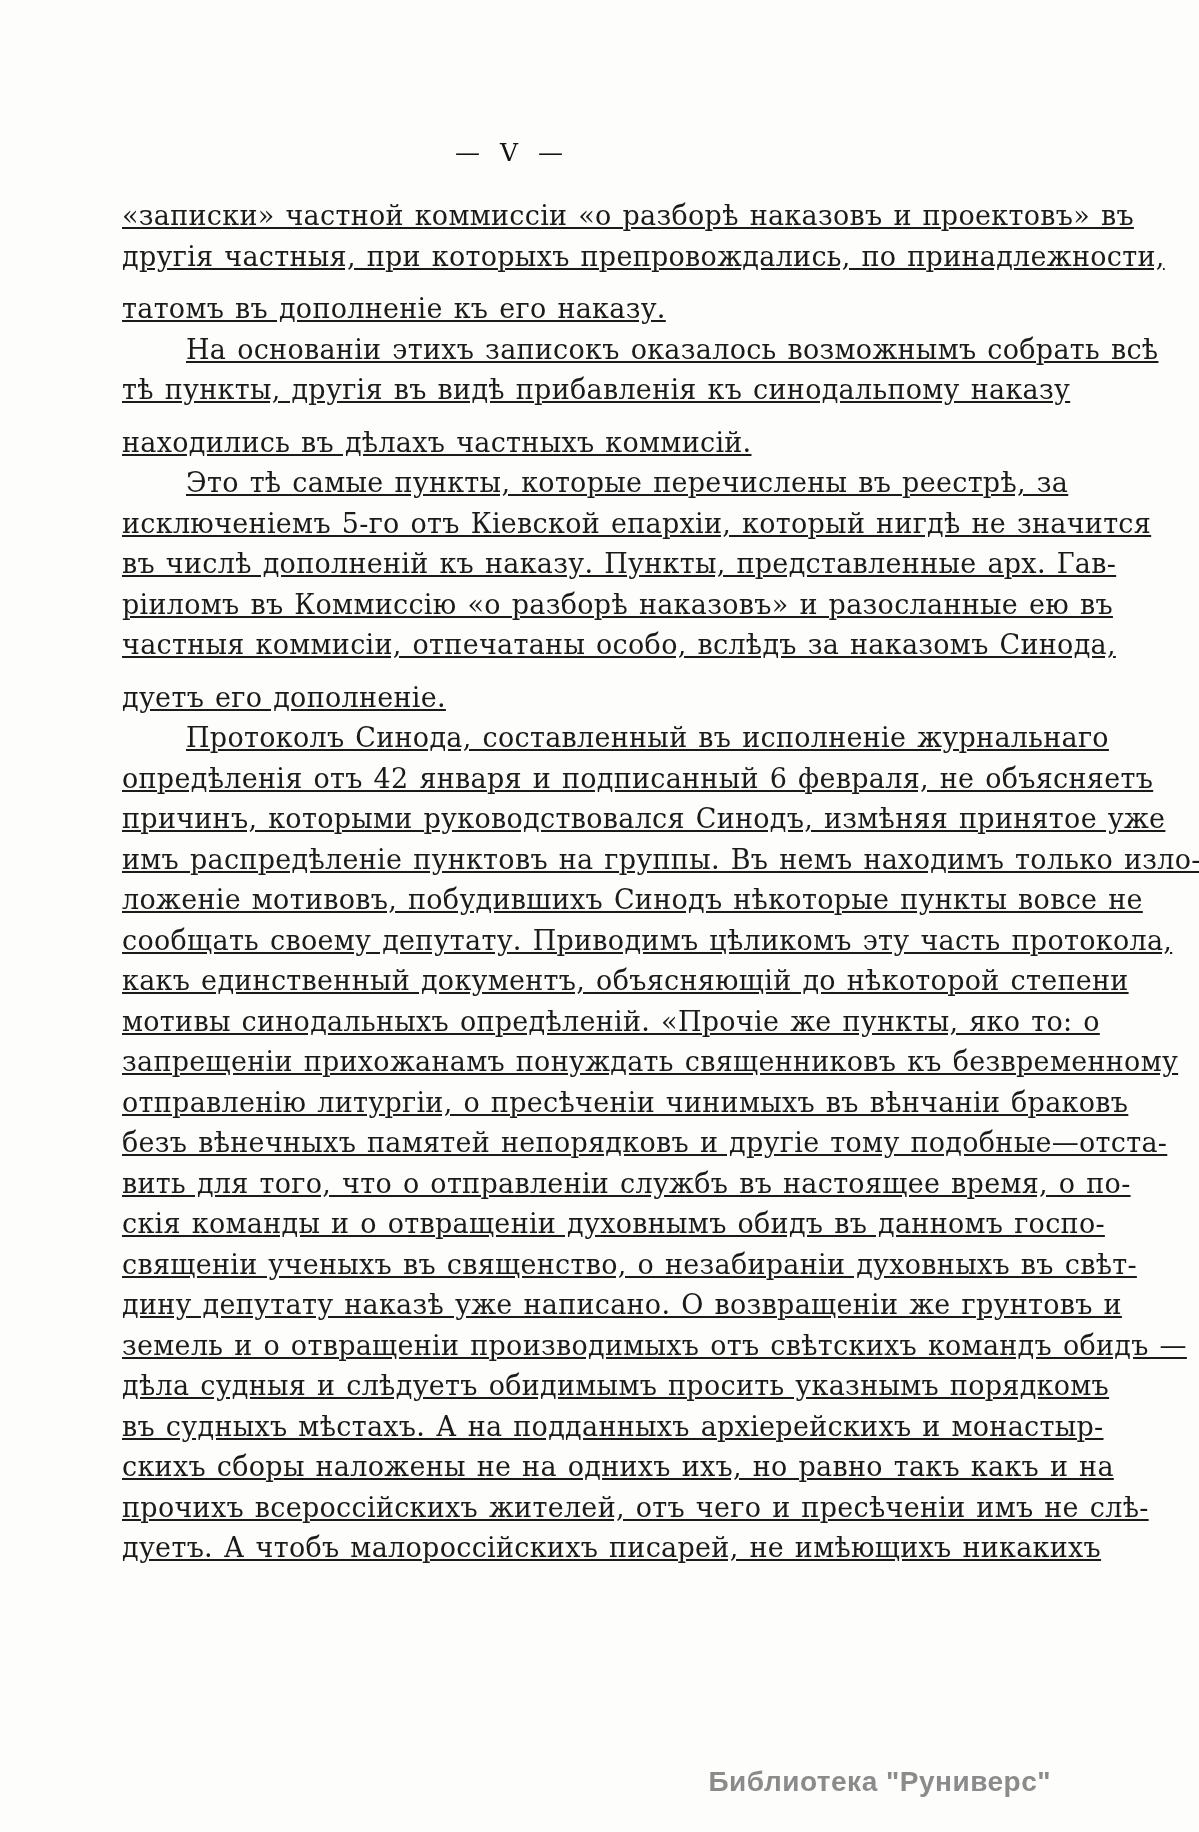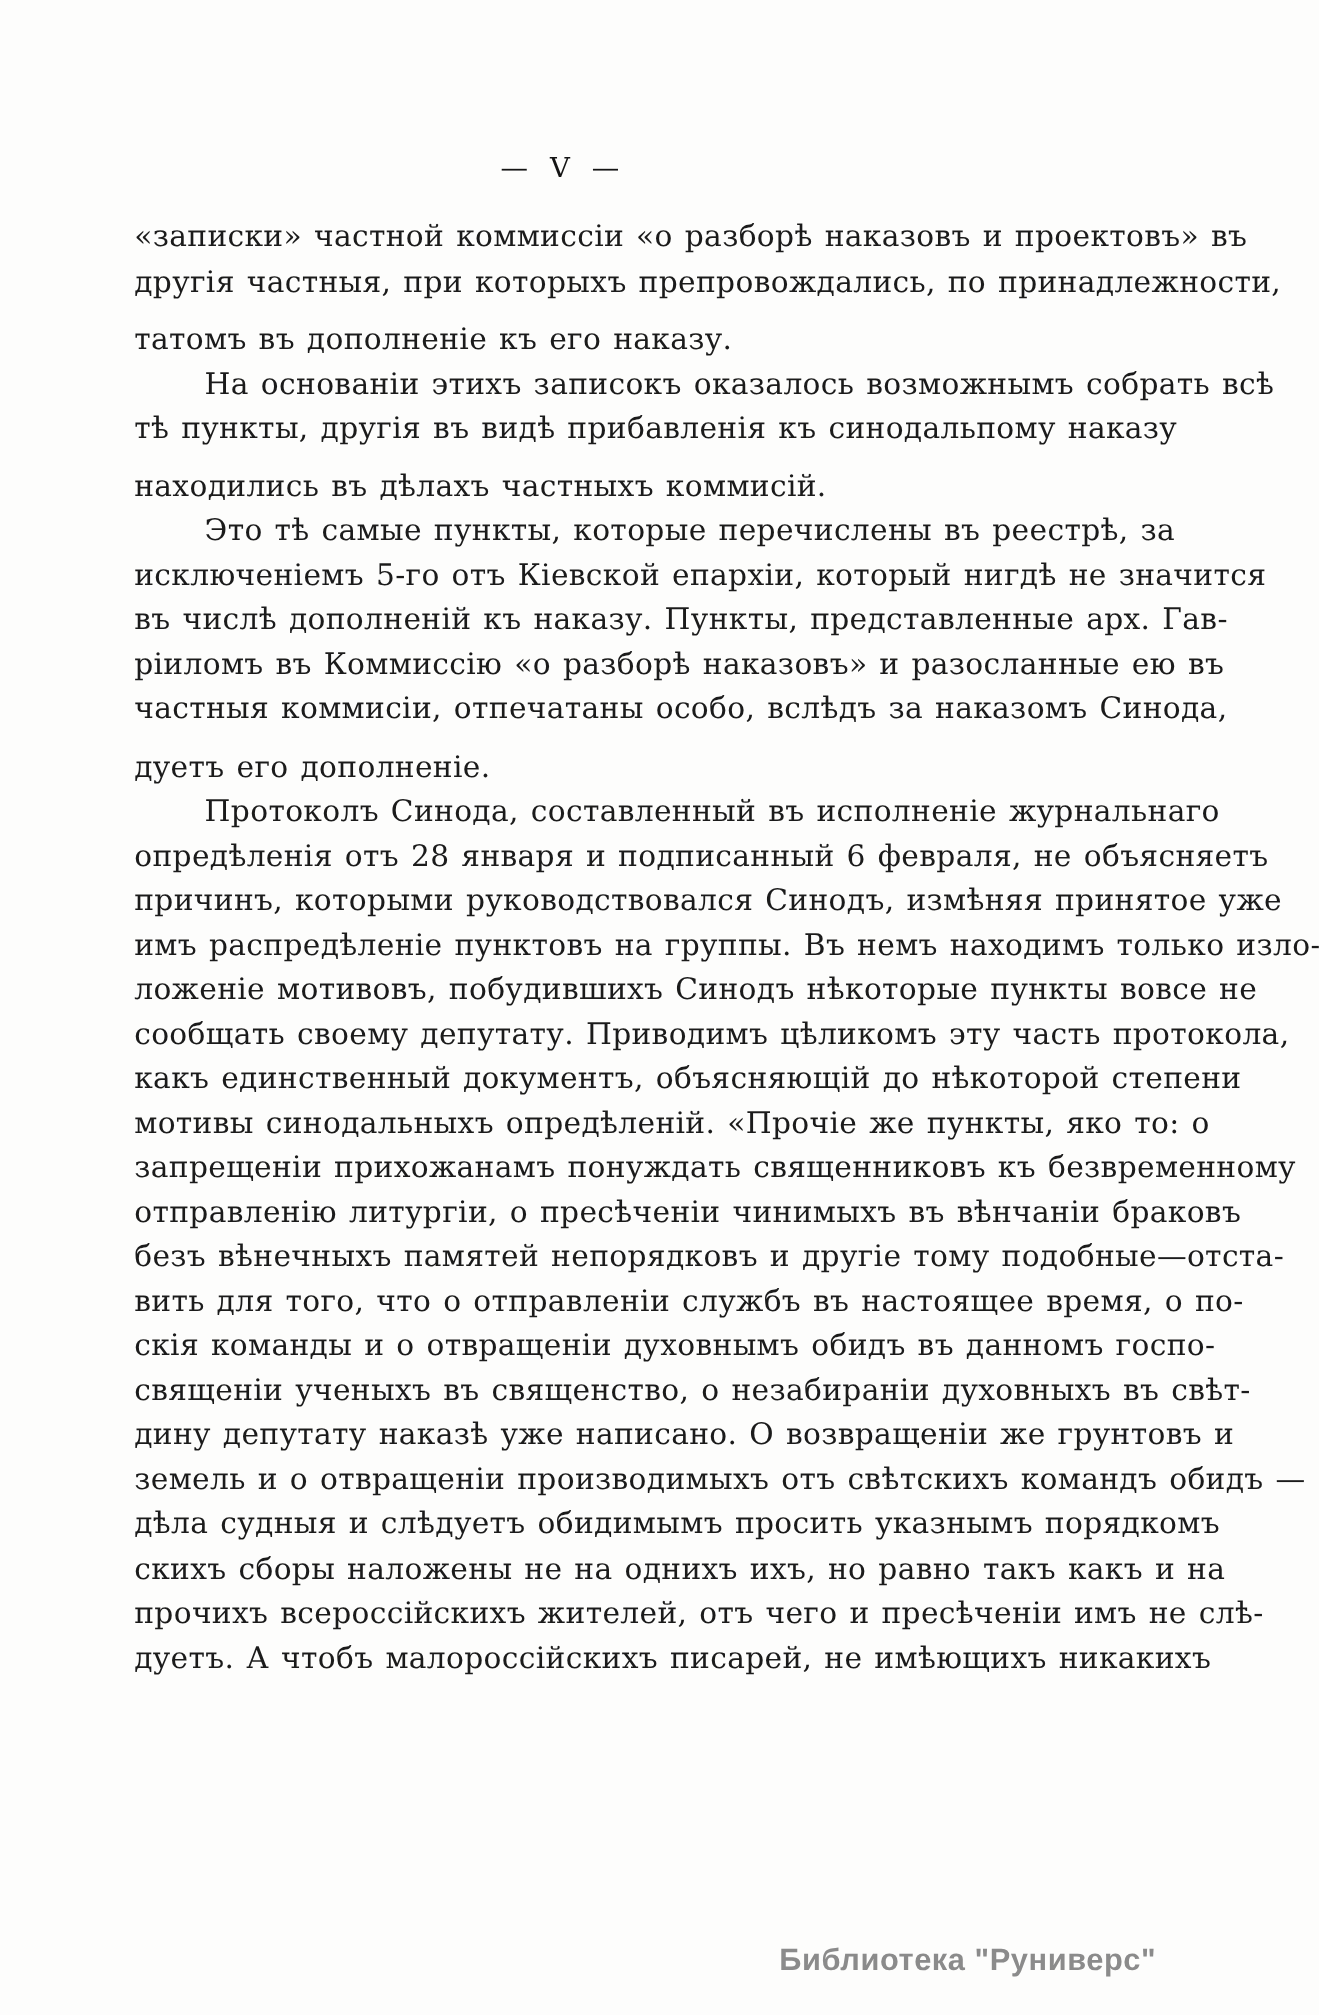--- a/index.html
+++ b/index.html
@@ -38,20 +38,21 @@
   .line {
     line-height: 40.5px;
     height: 40.5px;
     font-size: 27px;
     letter-spacing: 0.3px;
     word-spacing: 2px;
     text-align: justify;
     text-align-last: justify;
     white-space: nowrap;
     overflow: visible;
+    text-decoration: underline;
   }
   .line.indent {
     padding-left: 64px;
   }
   .line.last {
     text-align-last: left;
     margin-top: 12px;
   }
   .watermark {
     position: absolute;
@@ -83,36 +84,37 @@
       <div class="paragraph">
         <div class="line indent">Это тѣ самые пункты, которые перечислены въ реестрѣ, за</div>
         <div class="line">исключеніемъ 5-го отъ Кіевской епархіи, который нигдѣ не значится</div>
         <div class="line">въ числѣ дополненій къ наказу. Пункты, представленные арх. Гав-</div>
         <div class="line">ріиломъ въ Коммиссію «о разборѣ наказовъ» и разосланные ею въ</div>
         <div class="line">частныя коммисіи, отпечатаны особо, вслѣдъ за наказомъ Синода,</div>
         <div class="line last">дуетъ его дополненіе.</div>
       </div>
       <div class="paragraph">
         <div class="line indent">Протоколъ Синода, составленный въ исполненіе журнальнаго</div>
-        <div class="line">опредѣленія отъ 28 января и подписанный 6 февраля, не объясняетъ</div>
+        <div class="line">опредѣленія отъ 42 января и подписанный 6 февраля, не объясняетъ</div>
         <div class="line">причинъ, которыми руководствовался Синодъ, измѣняя принятое уже</div>
         <div class="line">имъ распредѣленіе пунктовъ на группы. Въ немъ находимъ только изло-</div>
         <div class="line">ложеніе мотивовъ, побудившихъ Синодъ нѣкоторые пункты вовсе не</div>
         <div class="line">сообщать своему депутату. Приводимъ цѣликомъ эту часть протокола,</div>
         <div class="line">какъ единственный документъ, объясняющій до нѣкоторой степени</div>
         <div class="line">мотивы синодальныхъ опредѣленій. «Прочіе же пункты, яко то: о</div>
         <div class="line">запрещеніи прихожанамъ понуждать священниковъ къ безвременному</div>
         <div class="line">отправленію литургіи, о пресѣченіи чинимыхъ въ вѣнчаніи браковъ</div>
         <div class="line">безъ вѣнечныхъ памятей непорядковъ и другіе тому подобные—отста-</div>
         <div class="line">вить для того, что о отправленіи службъ въ настоящее время, о по-</div>
         <div class="line">скія команды и о отвращеніи духовнымъ обидъ въ данномъ госпо-</div>
         <div class="line">священіи ученыхъ въ священство, о незабираніи духовныхъ въ свѣт-</div>
         <div class="line">дину депутату наказѣ уже написано. О возвращеніи же грунтовъ и</div>
         <div class="line">земель и о отвращеніи производимыхъ отъ свѣтскихъ командъ обидъ —</div>
         <div class="line">дѣла судныя и слѣдуетъ обидимымъ просить указнымъ порядкомъ</div>
+        <div class="line">въ судныхъ мѣстахъ. А на подданныхъ архіерейскихъ и монастыр-</div>
         <div class="line">скихъ сборы наложены не на однихъ ихъ, но равно такъ какъ и на</div>
         <div class="line">прочихъ всероссійскихъ жителей, отъ чего и пресѣченіи имъ не слѣ-</div>
         <div class="line">дуетъ. А чтобъ малороссійскихъ писарей, не имѣющихъ никакихъ</div>
       </div>
     </div>
 
   <div class="watermark" style="color: rgb(139, 139, 139);">Библиотека "Руниверс"</div>
 </div>
 
 </body></html>

